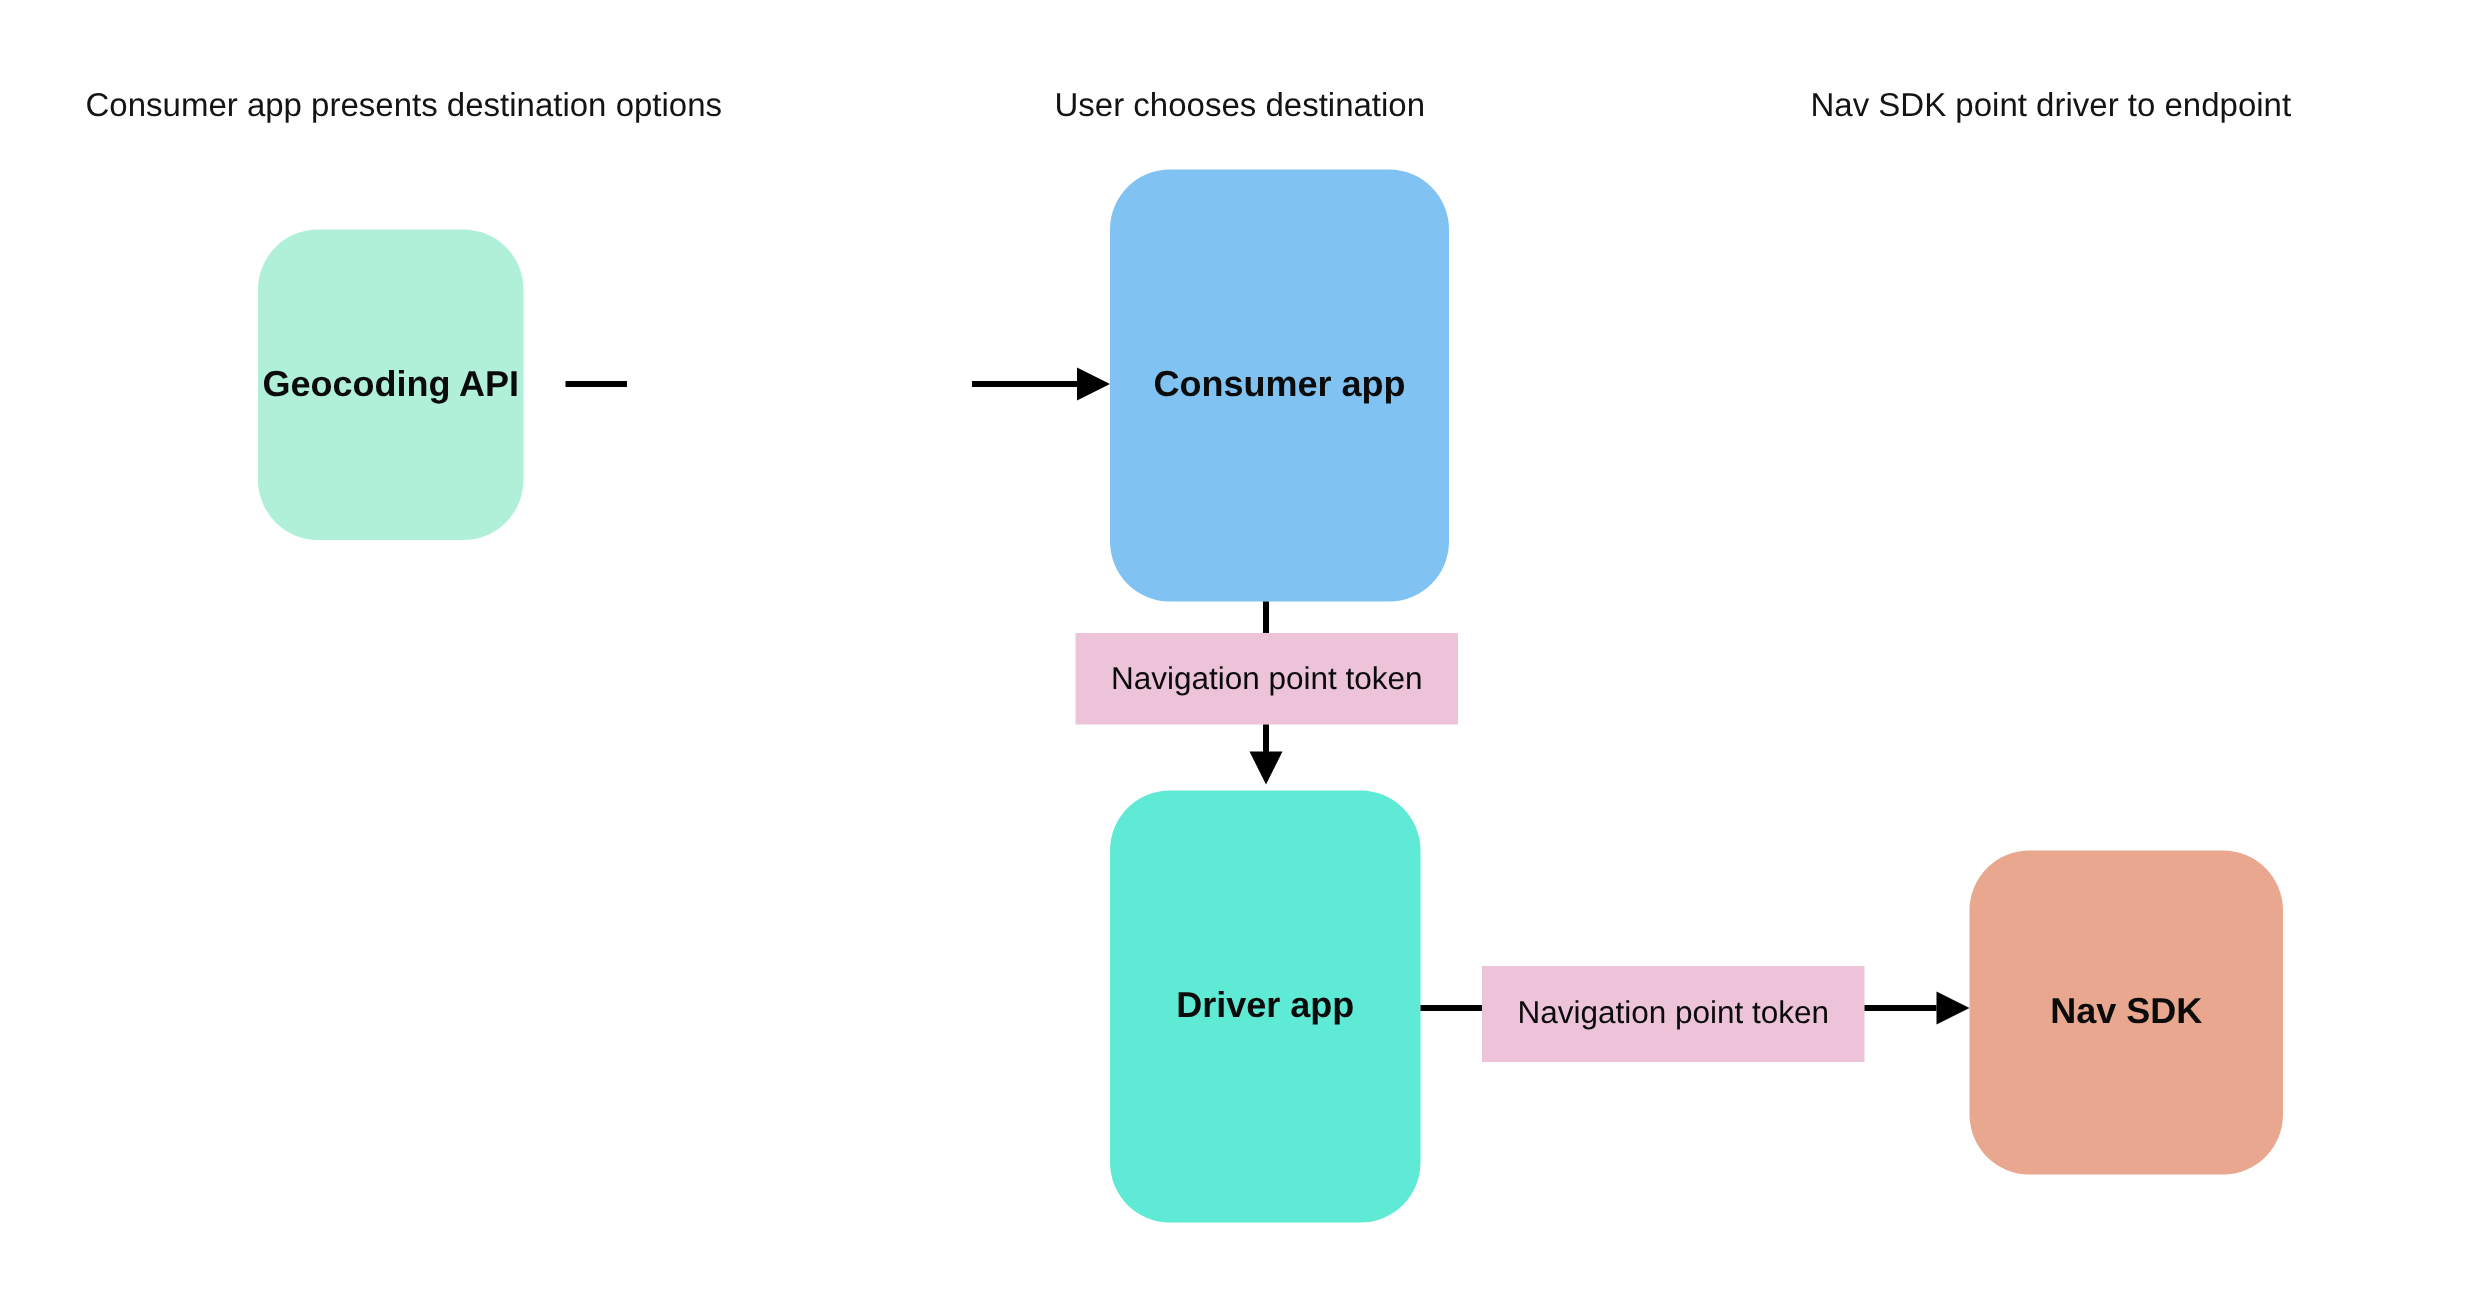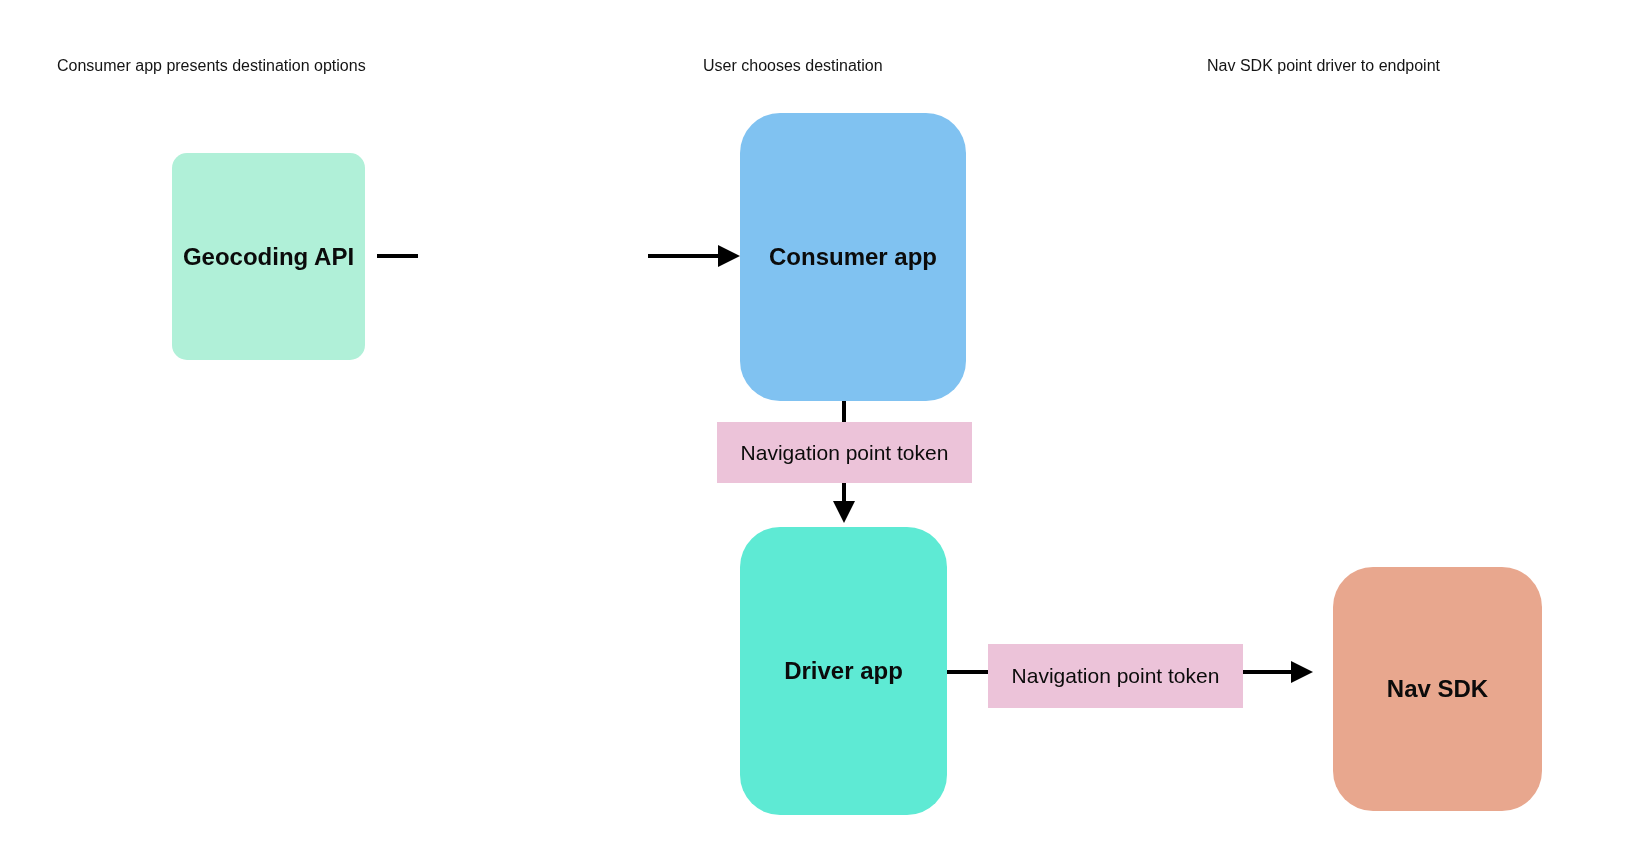--- a/index.html
+++ b/index.html
@@ -8,21 +8,21 @@
     width: 1646px;
     height: 868px;
     background: #ffffff;
     font-family: "Liberation Sans", sans-serif;
     color: #0d0d0d;
     overflow: hidden;
   }
   .hdr {
     position: absolute;
     top: 57px;
-    font-size: 16px;
+    font-size: 22px;
     font-weight: 400;
     color: #141414;
     white-space: nowrap;
   }
   .node {
     position: absolute;
     border-radius: 40px;
     display: flex;
     align-items: center;
     justify-content: center;
@@ -65,33 +65,33 @@
 </style>
 </head>
 <body>
 
 <div class="canvas">
 
   <div class="hdr" style="left:57px;">Consumer app presents destination options</div>
   <div class="hdr" style="left:703px;">User chooses destination</div>
   <div class="hdr" style="left:1207px;">Nav SDK point driver to endpoint</div>
 
-  <div class="node" style="left: 172px; top: 153px; width: 193px; height: 207px; background-color: rgb(176, 240, 216); border-radius: 15px;">
+  <div class="node" style="left: 172px; top: 153px; width: 177px; height: 207px; background-color: rgb(176, 240, 216);">
     <span class="node-label">Geocoding API</span>
   </div>
 
   <div class="node" style="left: 740px; top: 113px; width: 226px; height: 288px; background-color: rgb(128, 194, 241);">
     <span class="node-label">Consumer app</span>
   </div>
 
   <div class="node" style="left: 740px; top: 527px; width: 207px; height: 288px; background-color: #5eead4;">
     <span class="node-label">Driver app</span>
   </div>
 
-  <div class="node" style="left: 1313px; top: 567px; width: 209px; height: 244px; background-color: rgb(232, 167, 142); margin-left: 20px;">
+  <div class="node" style="left: 1313px; top: 567px; width: 209px; height: 216px; background-color: rgb(232, 167, 142);">
     <span class="node-label">Nav SDK</span>
   </div>
 
   <div class="line" style="left:377px; top:254px; width:41px; height:4px;"></div>
   <div class="line" style="left:648px; top:254px; width:70px; height:4px;"></div>
   <div class="arrowhead-right" style="left:718px; top:245px;"></div>
 
   <div class="line" style="left:842px; top:401px; width:4px; height:21px;"></div>
   <div class="elabel" style="left: 717px; top: 422px; width: 255px; height: 61px; background-color: rgb(236, 195, 217);">
     <span class="elabel-text">Navigation point token</span>

